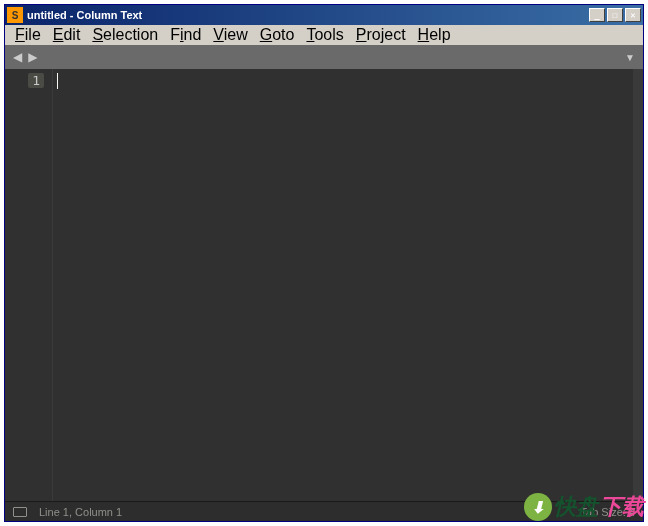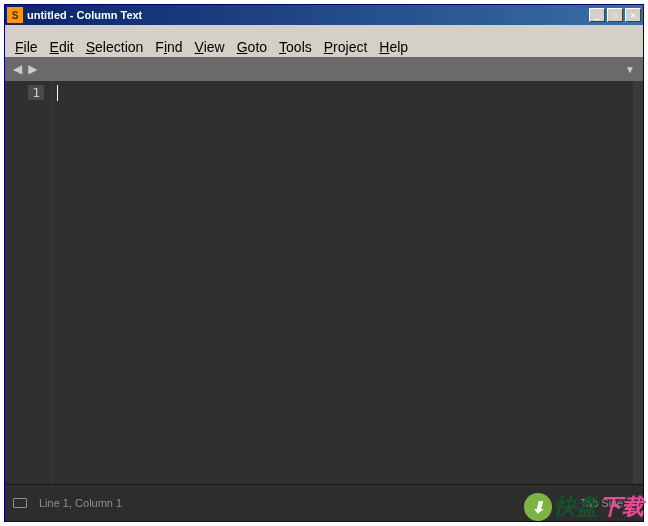--- a/index.html
+++ b/index.html
@@ -62,27 +62,27 @@
   border-bottom-color: #404040;
   display: flex;
   align-items: center;
   justify-content: center;
   font-size: 9px;
   font-weight: bold;
   cursor: pointer;
   font-family: "Marlett", monospace;
 }
 .menubar {
-  height: 32px;
+  height: 20px;
   background: #d4d0c8;
   display: flex;
-  align-items: flex-end;
+  align-items: center;
   padding: 0 4px;
   font-family: "SimSun", "Tahoma", sans-serif;
-  font-size: 14px;
+  font-size: 16px;
 }
 .menu-item {
   padding: 2px 6px;
   cursor: pointer;
 }
 .u { text-decoration: underline; }
 .tab-bar {
   height: 24px;
   background: #6a6a6a;
   display: flex;
@@ -140,21 +140,21 @@
   top: 4px;
   width: 1px;
   height: 16px;
   background: #f8f8f2;
 }
 .vscroll {
   width: 10px;
   background: #3a3a3a;
 }
 .statusbar {
-  height: 37px;
+  height: 20px;
   background: #2d2d2d;
   display: flex;
   align-items: center;
   color: #8f908a;
   font-size: 11px;
   padding: 0 8px;
   justify-content: space-between;
   border-top: 1px solid #1a1a1a;
 }
 .status-left {

